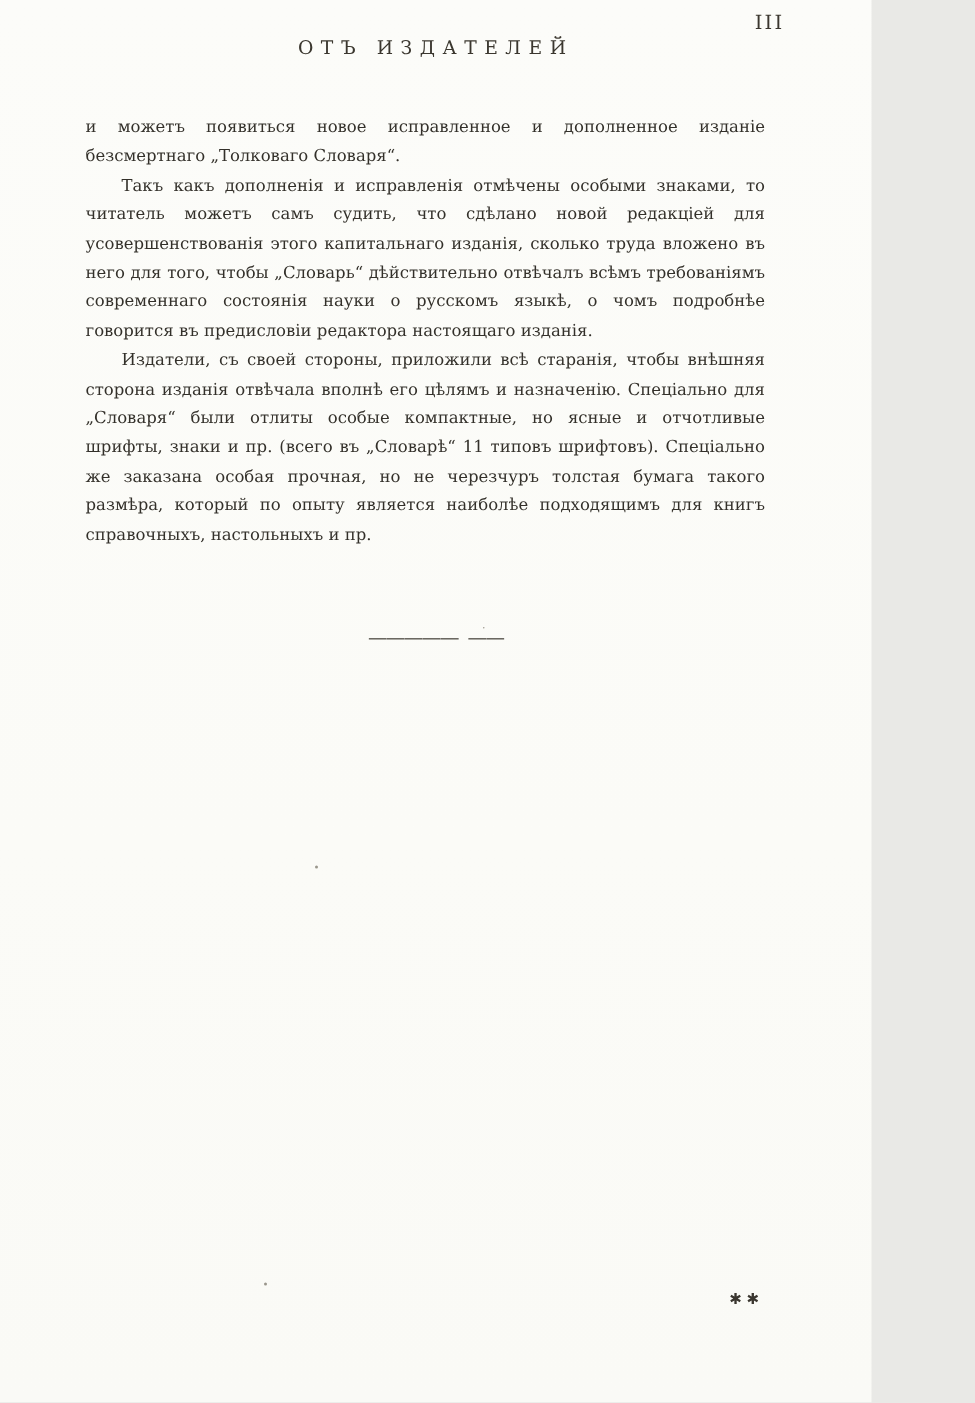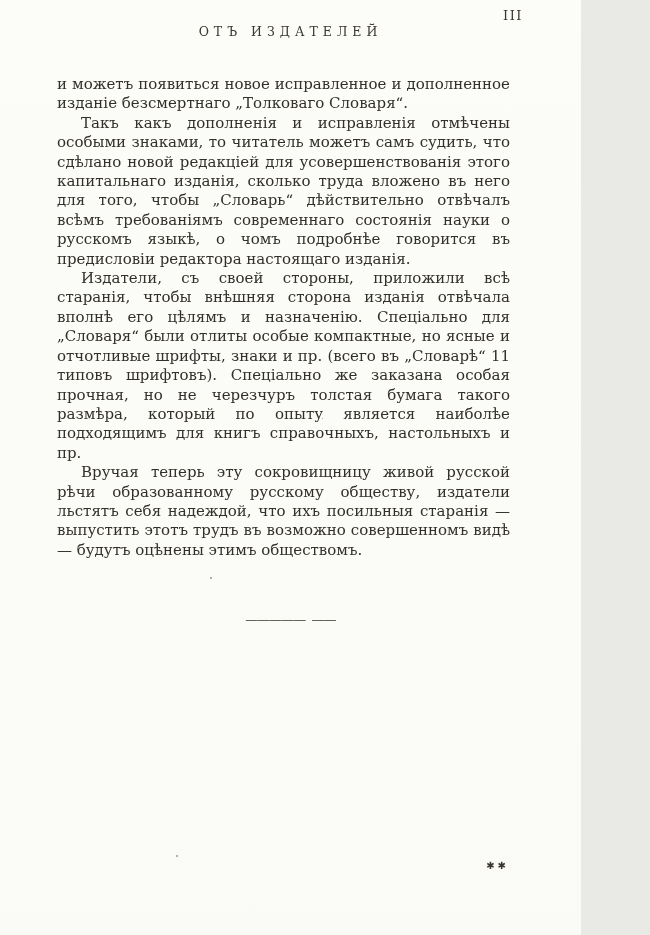--- a/index.html
+++ b/index.html
@@ -40,21 +40,21 @@
     position: absolute;
     right: 58px;
     top: 8px;
     font-size: 13px;
     letter-spacing: 1.5px;
     color: #3b372f;
   }
   .page-body {
     padding: 12px 71px 0 57px;
     text-align: justify;
-    font-size: 15px;
+    font-size: 11px;
     line-height: 19.4px;
     color: #33302a;
   }
   .page-body p {
     margin: 0;
     text-indent: 24px;
   }
   .page-body p.no-indent {
     text-indent: 0;
   }
@@ -89,21 +89,20 @@
 
   <div class="page-header">
     <div class="page-title">ОТЪ ИЗДАТЕЛЕЙ</div>
     <div class="page-number">III</div>
   </div>
 
   <div class="page-body">
     <p class="no-indent">и можетъ появиться новое исправленное и дополненное изданіе безсмертнаго „Толковаго Словаря“.</p>
     <p>Такъ какъ дополненія и исправленія отмѣчены особыми знаками, то читатель можетъ самъ судить, что сдѣлано новой редакціей для усовершенствованія этого капитальнаго изданія, сколько труда вложено въ него для того, чтобы „Словарь“ дѣйствительно отвѣчалъ всѣмъ требованіямъ современнаго состоянія науки о русскомъ языкѣ, о чомъ подробнѣе говорится въ предисловіи редактора настоящаго изданія.</p>
     <p>Издатели, съ своей стороны, приложили всѣ старанія, чтобы внѣшняя сторона изданія отвѣчала вполнѣ его цѣлямъ и назначенію. Спеціально для „Словаря“ были отлиты особые компактные, но ясные и отчотливые шрифты, знаки и пр. (всего въ „Словарѣ“ 11 типовъ шрифтовъ). Спеціально же заказана особая прочная, но не черезчуръ толстая бумага такого размѣра, который по опыту является наиболѣе подходящимъ для книгъ справочныхъ, настольныхъ и пр.</p>
-    <p>Вручая теперь эту сокровищницу живой русской рѣчи образованному русскому обществу, издатели льстятъ себя надеждой, что ихъ посильныя старанія — выпустить этотъ трудъ въ возможно совершенномъ видѣ — будутъ оцѣнены этимъ обществомъ.</p>
   </div>
 
   <div class="divider">—————  ——</div>
 
   <div class="end-mark">✱✱</div>
 
   <span class="speck" style="left:210px; top:577px;"></span>
   <span class="speck" style="left:176px; top:855px;"></span>
   <span class="speck" style="left:322px; top:418px; width:1px; height:1px;"></span>
 

